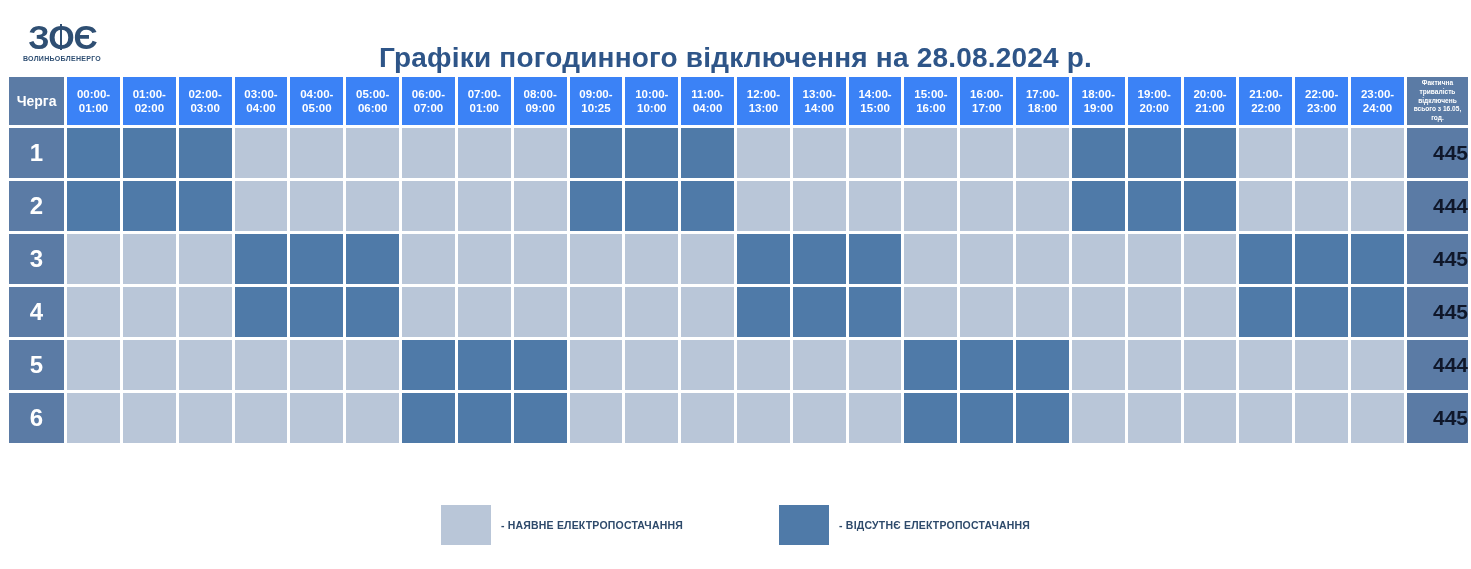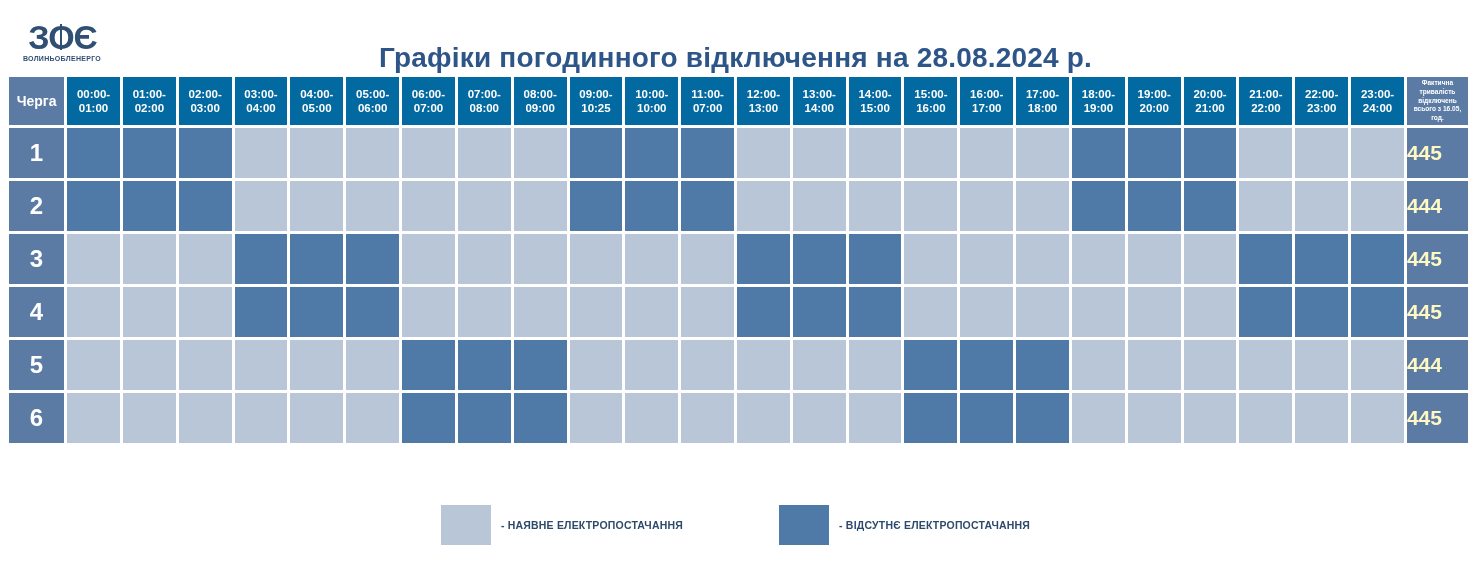--- a/index.html
+++ b/index.html
@@ -91,21 +91,21 @@
     background: #5b7ba5;
     color: #ffffff;
     font-size: 14px;
     font-weight: bold;
     text-align: center;
     vertical-align: middle;
   }
   th.hour {
     width: 54px;
     height: 48px;
-    background: #0369a1;
+    background: #3b82f6;
     color: #ffffff;
     font-size: 11.5px;
     font-weight: bold;
     line-height: 1.25;
     text-align: center;
     vertical-align: middle;
   }
   th.total-head {
     width: 62px;
     height: 48px;
@@ -131,24 +131,24 @@
   td.cell {
     width: 54px;
     height: 50px;
   }
   td.cell.on { background: #b9c6d8; }
   td.cell.off { background: #4f7aa8; }
   td.total {
     width: 62px;
     height: 50px;
     background: #5b7ba5;
-    color: #fef9c3;
+    color: #0f172a;
     font-size: 21px;
     font-weight: bold;
-    text-align: left;
+    text-align: right;
     vertical-align: middle;
   }
   .legend {
     position: absolute;
     left: 0;
     right: 0;
     top: 505px;
     display: flex;
     justify-content: center;
     align-items: flex-end;
@@ -192,25 +192,25 @@
     <thead>
       <tr>
         <th class="corner">Черга</th>
         <th class="hour">00:00-01:00</th>
         <th class="hour">01:00-02:00</th>
         <th class="hour">02:00-03:00</th>
         <th class="hour">03:00-04:00</th>
         <th class="hour">04:00-05:00</th>
         <th class="hour">05:00-06:00</th>
         <th class="hour">06:00-07:00</th>
-        <th class="hour">07:00-08:00</th>
+        <th class="hour">07:00-01:00</th>
         <th class="hour">08:00-09:00</th>
         <th class="hour">09:00-10:25</th>
         <th class="hour">10:00-10:00</th>
-        <th class="hour">11:00-07:00</th>
+        <th class="hour">11:00-04:00</th>
         <th class="hour">12:00-13:00</th>
         <th class="hour">13:00-14:00</th>
         <th class="hour">14:00-15:00</th>
         <th class="hour">15:00-16:00</th>
         <th class="hour">16:00-17:00</th>
         <th class="hour">17:00-18:00</th>
         <th class="hour">18:00-19:00</th>
         <th class="hour">19:00-20:00</th>
         <th class="hour">20:00-21:00</th>
         <th class="hour">21:00-22:00</th>

